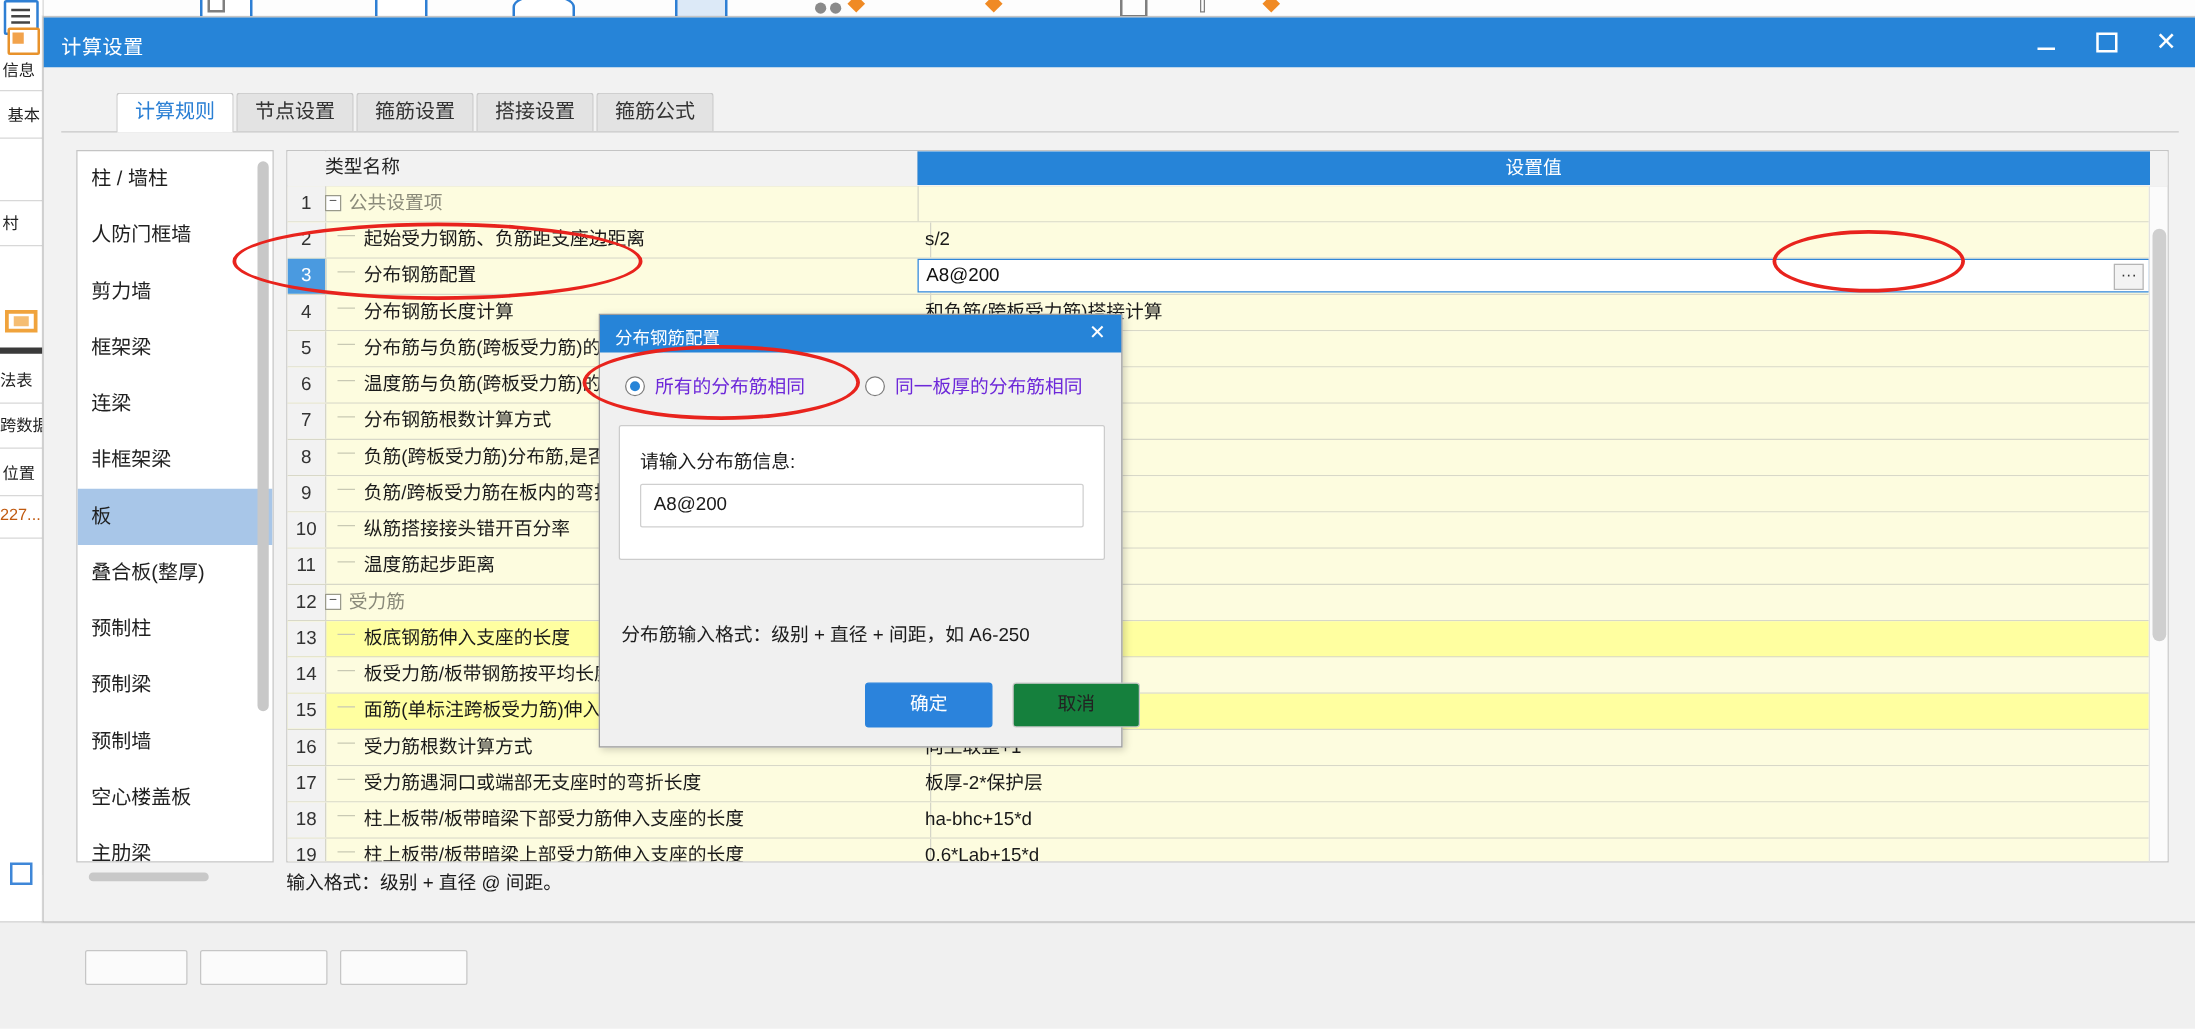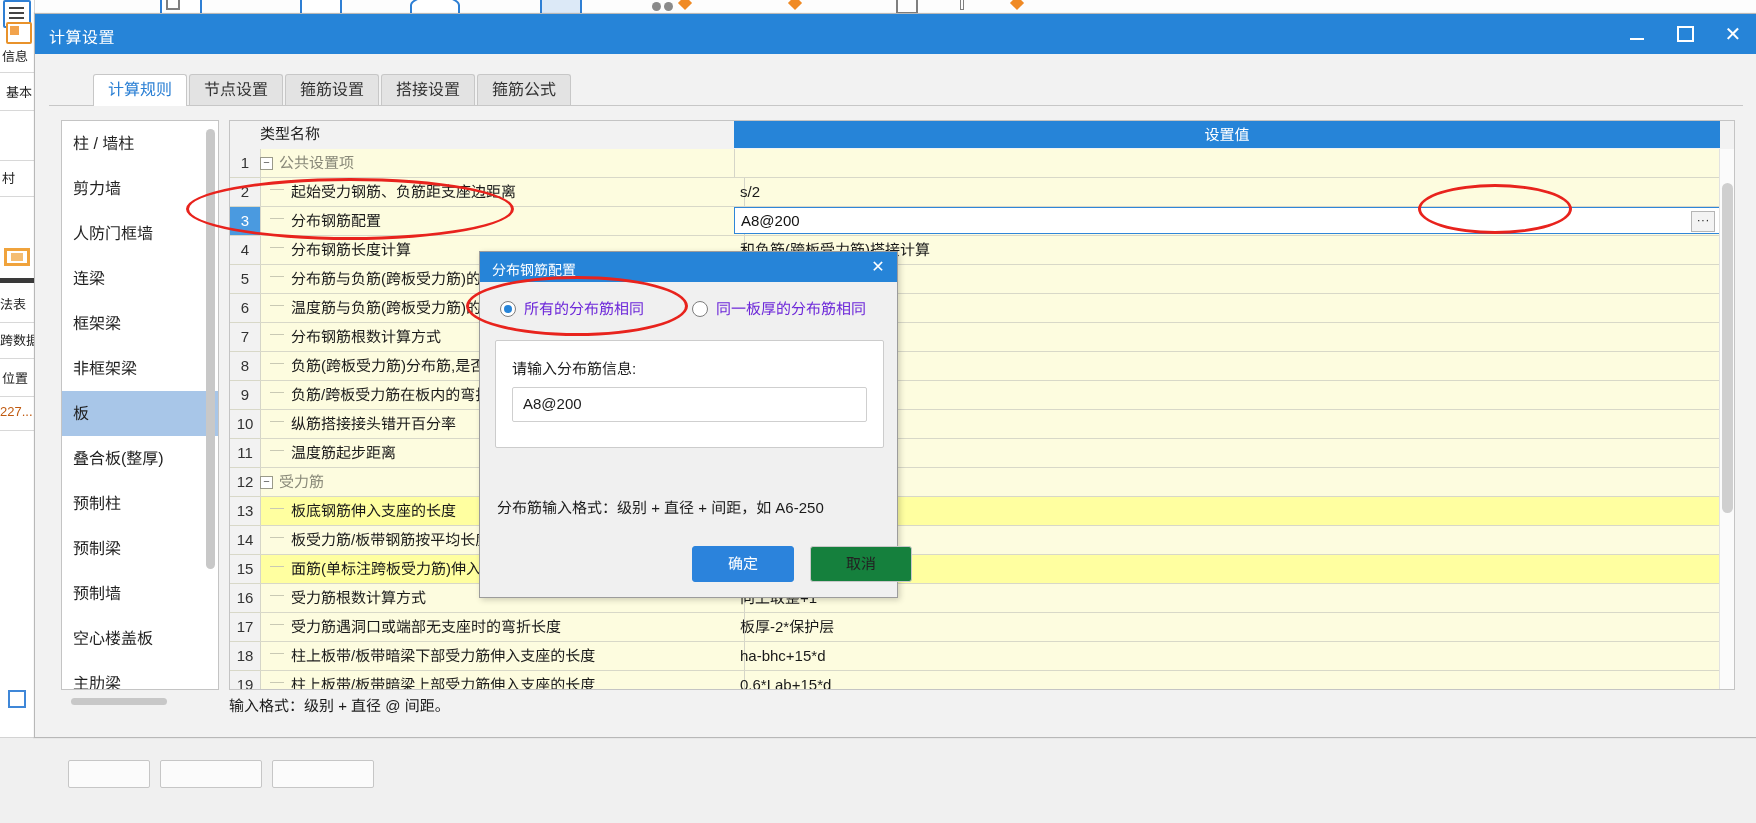--- a/index.html
+++ b/index.html
@@ -339,24 +339,24 @@
         <div class="tab">箍筋设置</div>
         <div class="tab">搭接设置</div>
         <div class="tab">箍筋公式</div>
         <div class="tabstrip-line"></div>
       </div>
 
       <div class="content">
 
         <div class="elem-list">
           <div class="elem-item">柱 / 墙柱</div>
+          <div class="elem-item">人防门框墙</div>
           <div class="elem-item">剪力墙</div>
-          <div class="elem-item">人防门框墙</div>
+          <div class="elem-item">框架梁</div>
           <div class="elem-item">连梁</div>
-          <div class="elem-item">框架梁</div>
           <div class="elem-item">非框架梁</div>
           <div class="elem-item sel">板</div>
           <div class="elem-item">叠合板(整厚)</div>
           <div class="elem-item">预制柱</div>
           <div class="elem-item">预制梁</div>
           <div class="elem-item">预制墙</div>
           <div class="elem-item">空心楼盖板</div>
           <div class="elem-item">主肋梁</div>
 
           <div class="elem-scroll-thumb"></div>

